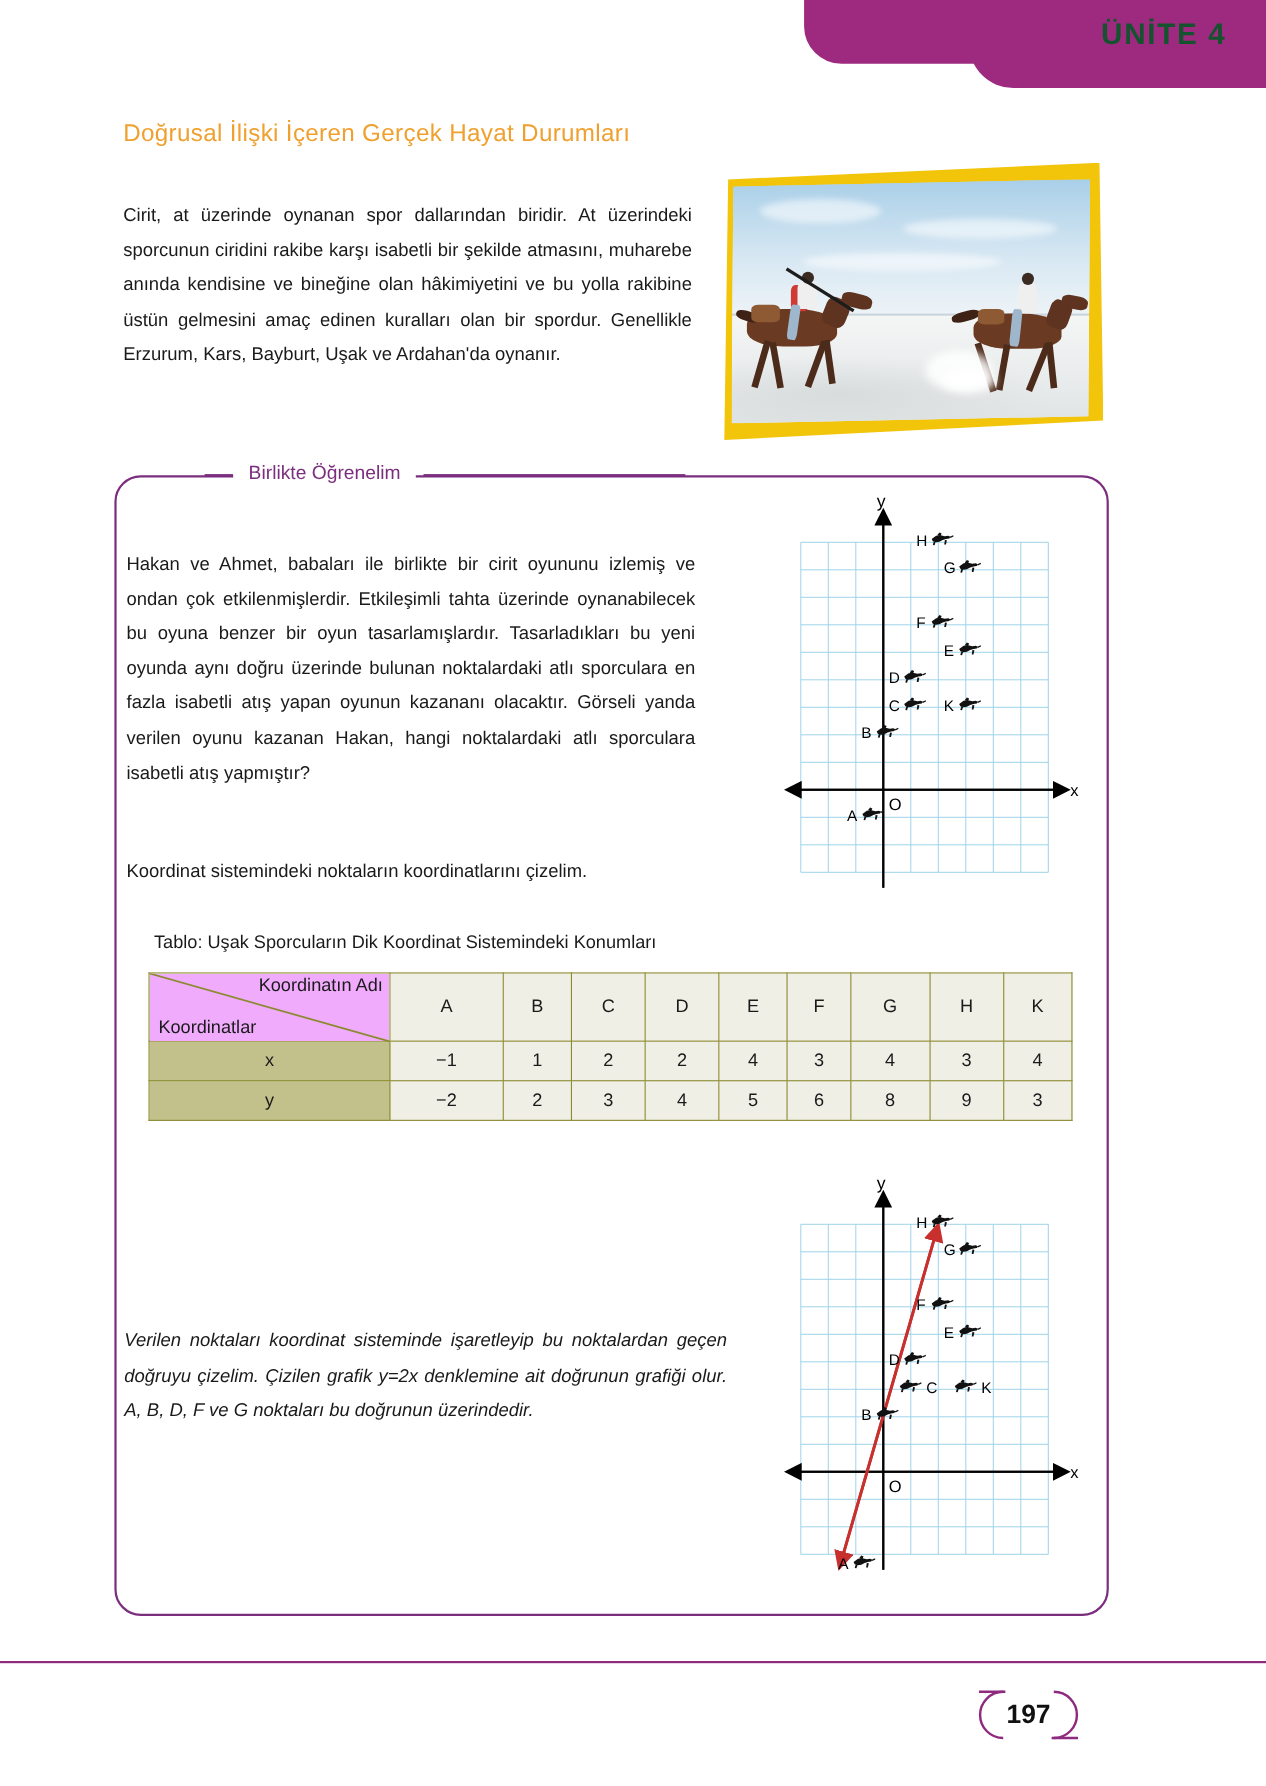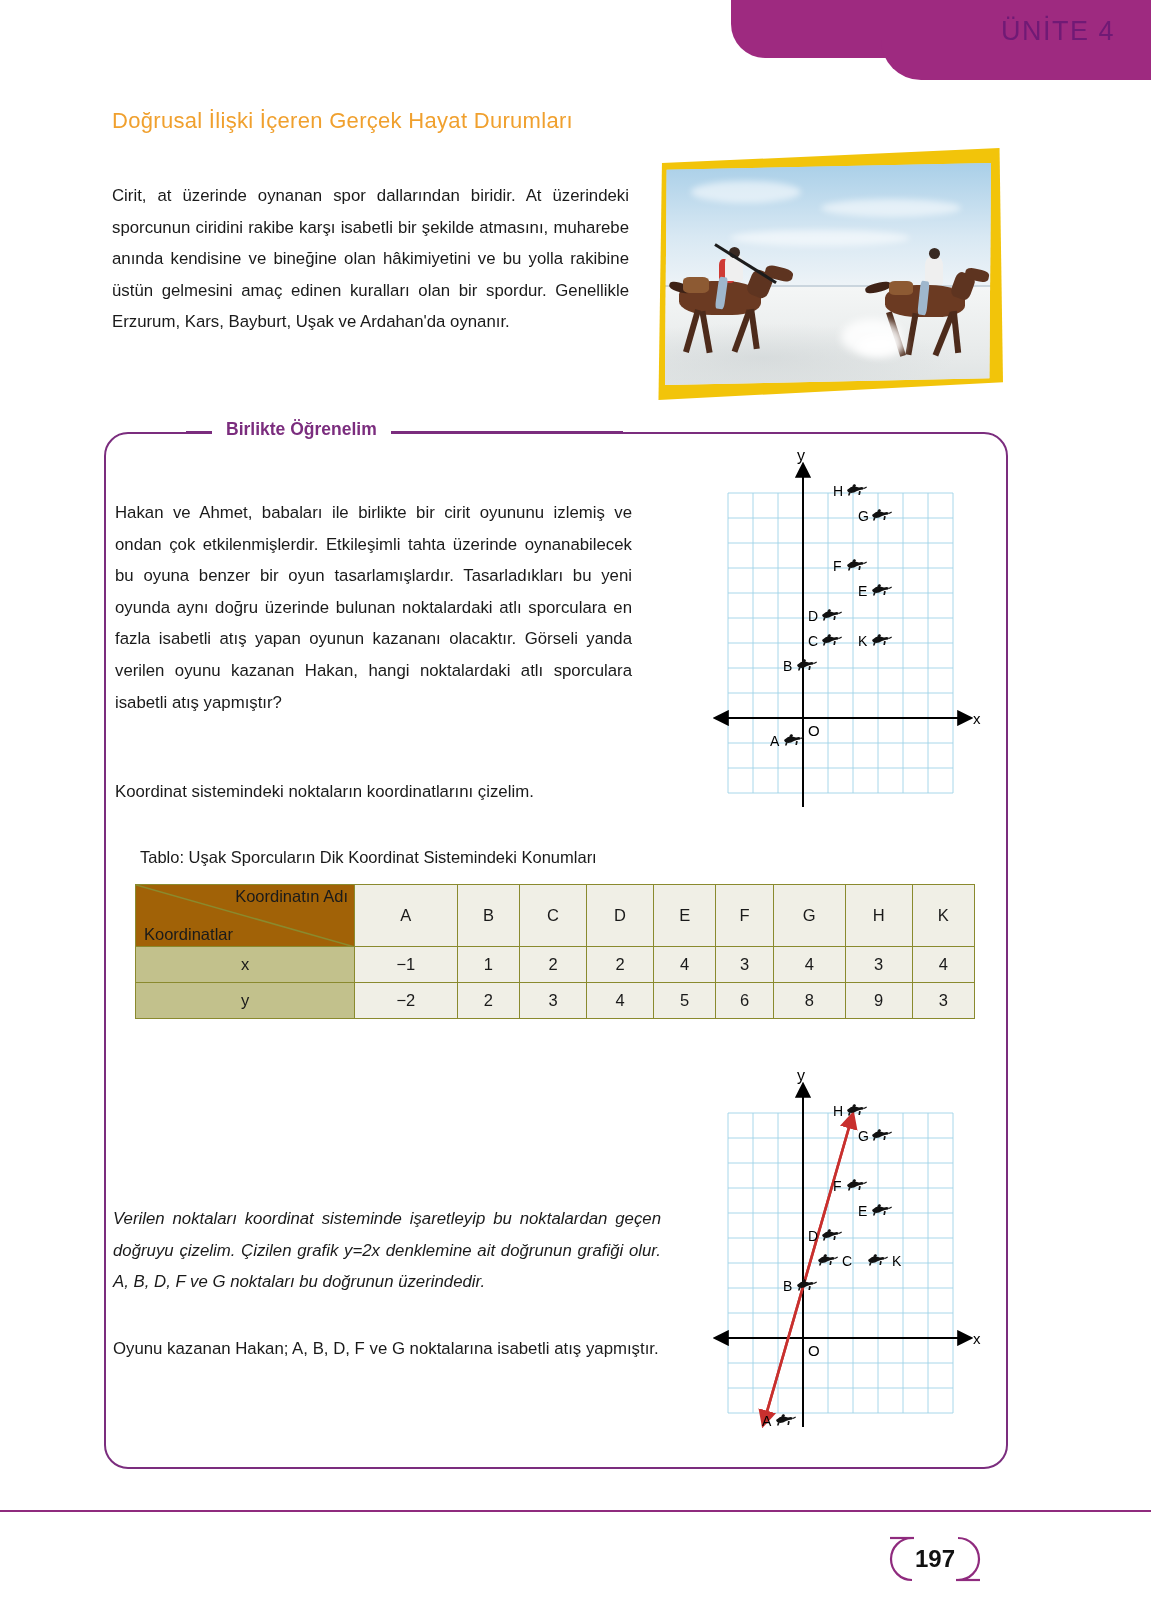--- a/index.html
+++ b/index.html
@@ -16,21 +16,21 @@
   .banner-low {
     position:absolute; left:0; top:0; width:420px; height:58px;
     background:#9e2a80; border-bottom-left-radius:34px;
   }
   .banner-high {
     position:absolute; left:150px; top:0; width:270px; height:80px;
     background:#9e2a80; border-bottom-left-radius:40px;
   }
   .banner-text {
     position:absolute; right:36px; top:16px;
-    color:#701a75; font-size:27px; font-weight:normal; letter-spacing:1.5px;
+    color:#14532d; font-size:27px; font-weight:bold; letter-spacing:1.5px;
     z-index:5;
   }
 
   
   .sec-title {
     position:absolute; left:112px; top:108px;
     color:#f0a02e; font-size:22px; font-weight:normal; letter-spacing:0.3px;
   }
 
   
@@ -82,21 +82,21 @@
   .ph-dust { position:absolute; background:rgba(255,255,255,0.85); border-radius:50%; filter:blur(4px); }
 
   
   .learn-box {
     position:absolute; left:104px; top:432px; width:904px; height:1037px;
     border:2.2px solid #7b2d7e; border-radius:24px;
   }
   .learn-label {
     position:absolute; left:212px; top:419px;
     background:#fff; padding:0 14px;
-    color:#7b2d7e; font-size:17.5px; font-weight:bold;
+    color:#7b2d7e; font-size:17.5px; font-weight:normal;
   }
   .learn-rule-l { position:absolute; left:186px; top:431px; width:26px; height:2.2px; background:#7b2d7e; }
   .learn-rule-r { position:absolute; left:385px; top:431px; width:238px; height:2.2px; background:#7b2d7e; }
 
   
   .p-main {
     position:absolute; left:115px; top:497px; width:517px;
     font-size:16.8px; line-height:31.6px; color:#1a1a1a;
     text-align:justify;
   }
@@ -111,21 +111,21 @@
     font-size:16.5px; color:#1a1a1a;
   }
   .tbl { position:absolute; left:135px; top:884px; width:840px; border-collapse:collapse; }
   .tbl td, .tbl th {
     border:1.3px solid #8a8a2e;
     font-size:16.5px; font-weight:normal; color:#1a1a1a;
     text-align:center; height:36px;
   }
   .tbl .hdr-cell { background:#f0efe6; height:62px; }
   .tbl .corner {
-    background:#a16207; width:219px; height:62px; padding:0; position:relative;
+    background:#f0abfc; width:219px; height:62px; padding:0; position:relative;
   }
   .corner .diag { position:absolute; inset:0; }
   .corner .lbl-top { position:absolute; right:6px; top:2px; font-size:16.5px; }
   .corner .lbl-bot { position:absolute; left:8px; bottom:2px; font-size:16.5px; }
   .tbl .rowhdr { background:#c2c18c; text-align:center; }
   .tbl .val { background:#f0efe6; }
 
   
   .p-low1 { position:absolute; left:113px; top:1073px; width:548px;
     font-size:16.8px; line-height:31.5px; color:#1a1a1a; text-align:justify; }
@@ -332,21 +332,20 @@
       <td class="val">5</td>
       <td class="val">6</td>
       <td class="val">8</td>
       <td class="val">9</td>
       <td class="val">3</td>
     </tr>
   </tbody>
     </table>
 
   <div class="p-low2">Verilen noktaları koordinat sisteminde işaretleyip  bu noktalardan geçen doğruyu çizelim. Çizilen grafik y=2x denklemine ait doğrunun grafiği olur. A, B, D, F ve G noktaları bu doğrunun üzerindedir.</div>
-  <div class="p-low3">Oyunu kazanan Hakan; A, B, D, F ve G noktalarına isabetli atış yapmıştır.</div>
 
   <svg class="graph2" viewBox="0 0 300 375">
     <defs>
       <marker id="ar-blk2" markerWidth="9" markerHeight="9" refX="6" refY="4.5" orient="auto">
         <path d="M0,0 L9,4.5 L0,9 Z" fill="#000"></path>
       </marker>
       <marker id="ar-red" markerWidth="7" markerHeight="7" refX="4.5" refY="3.5" orient="auto">
         <path d="M0,0 L7,3.5 L0,7 Z" fill="#c8302e"></path>
       </marker>
       <g id="horse-marker2">

